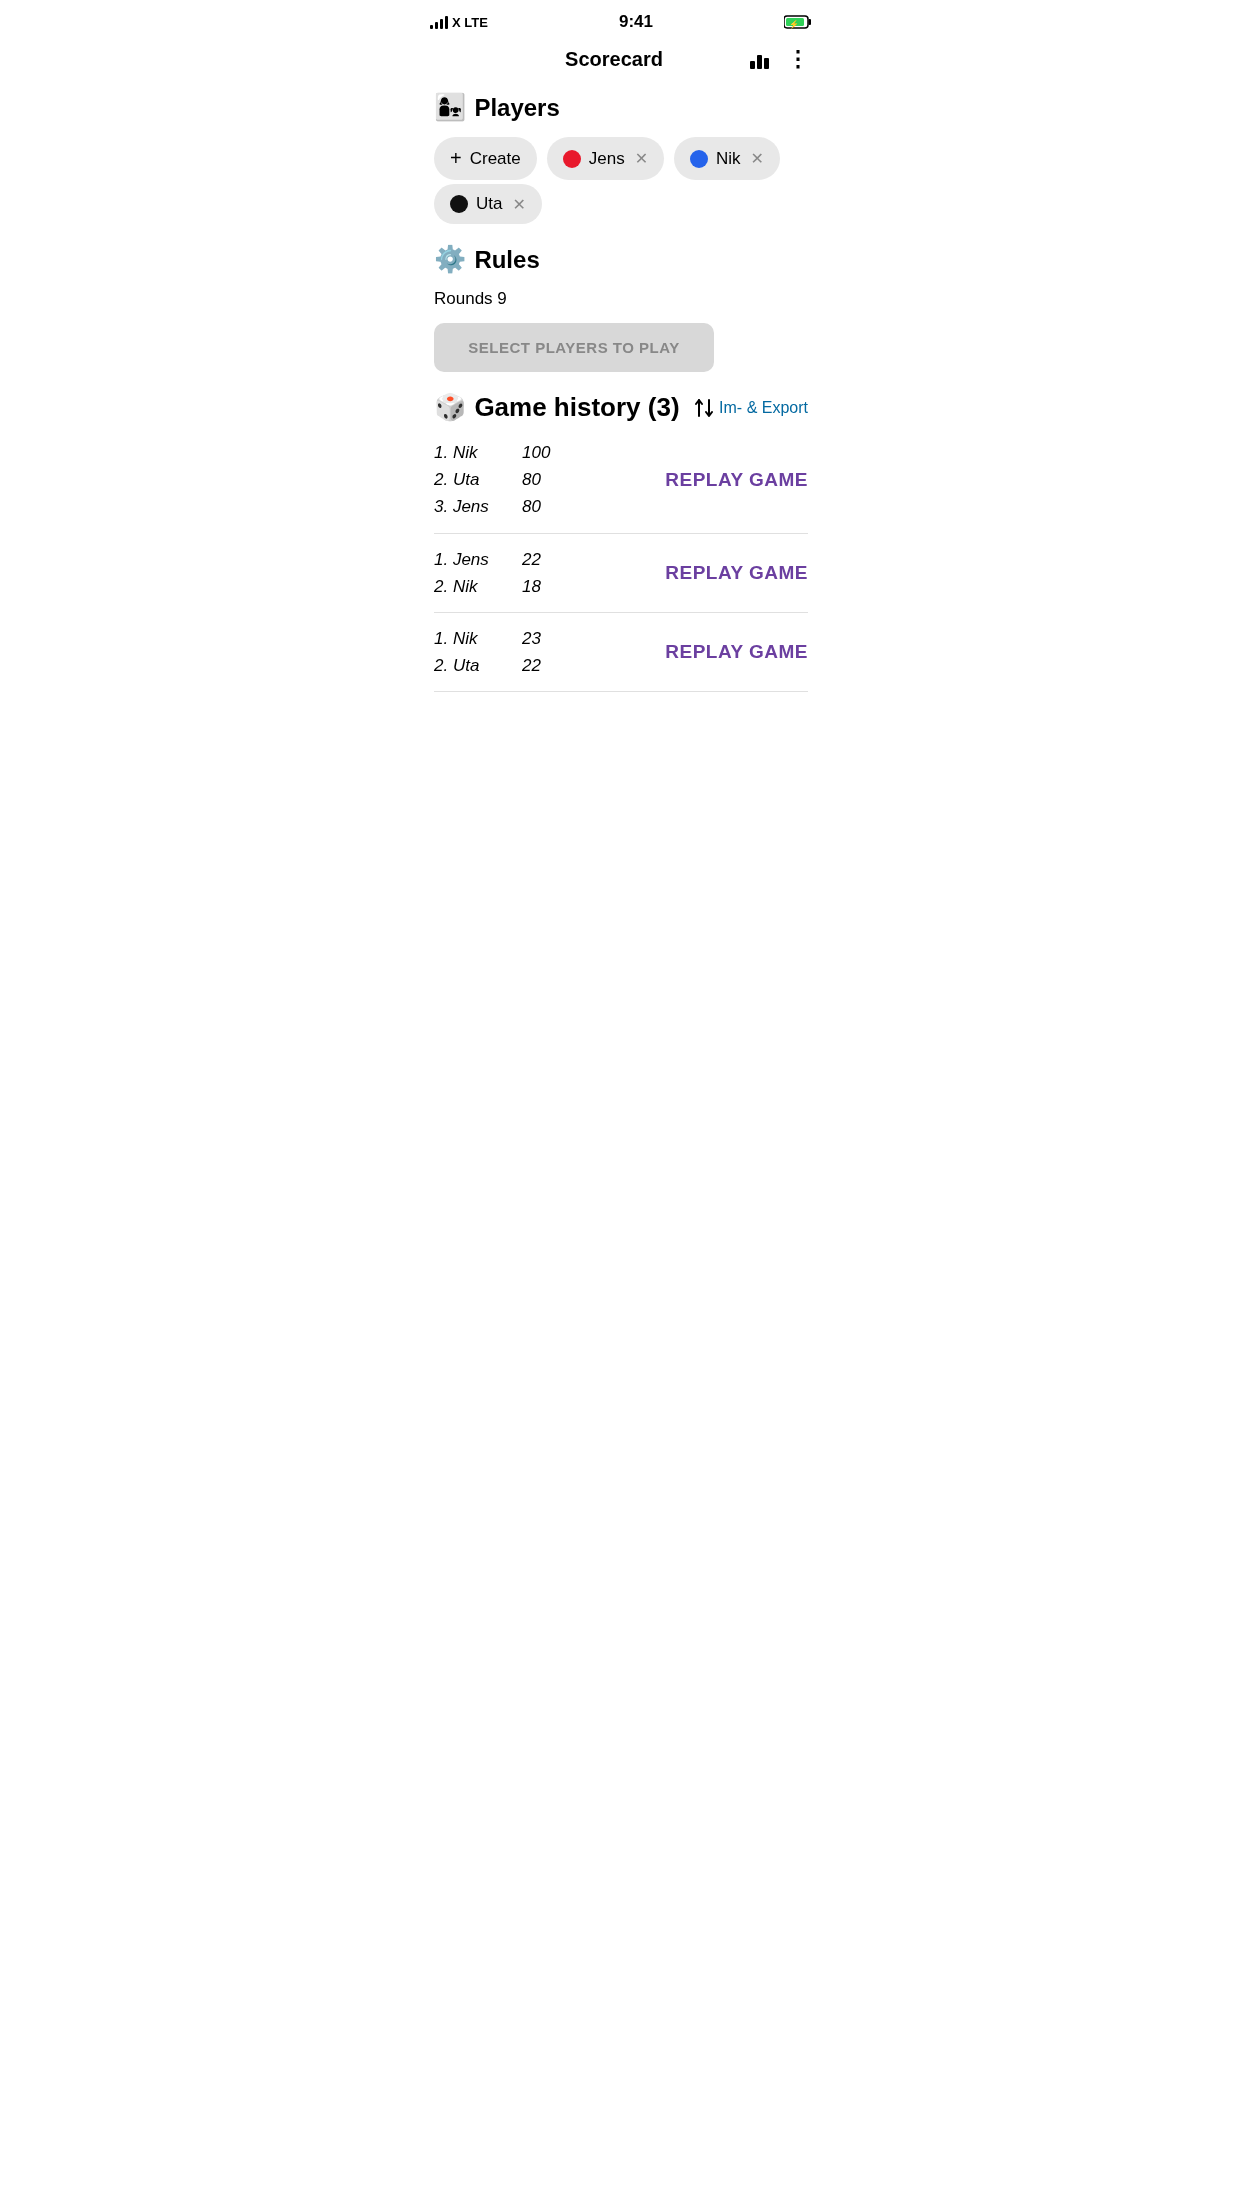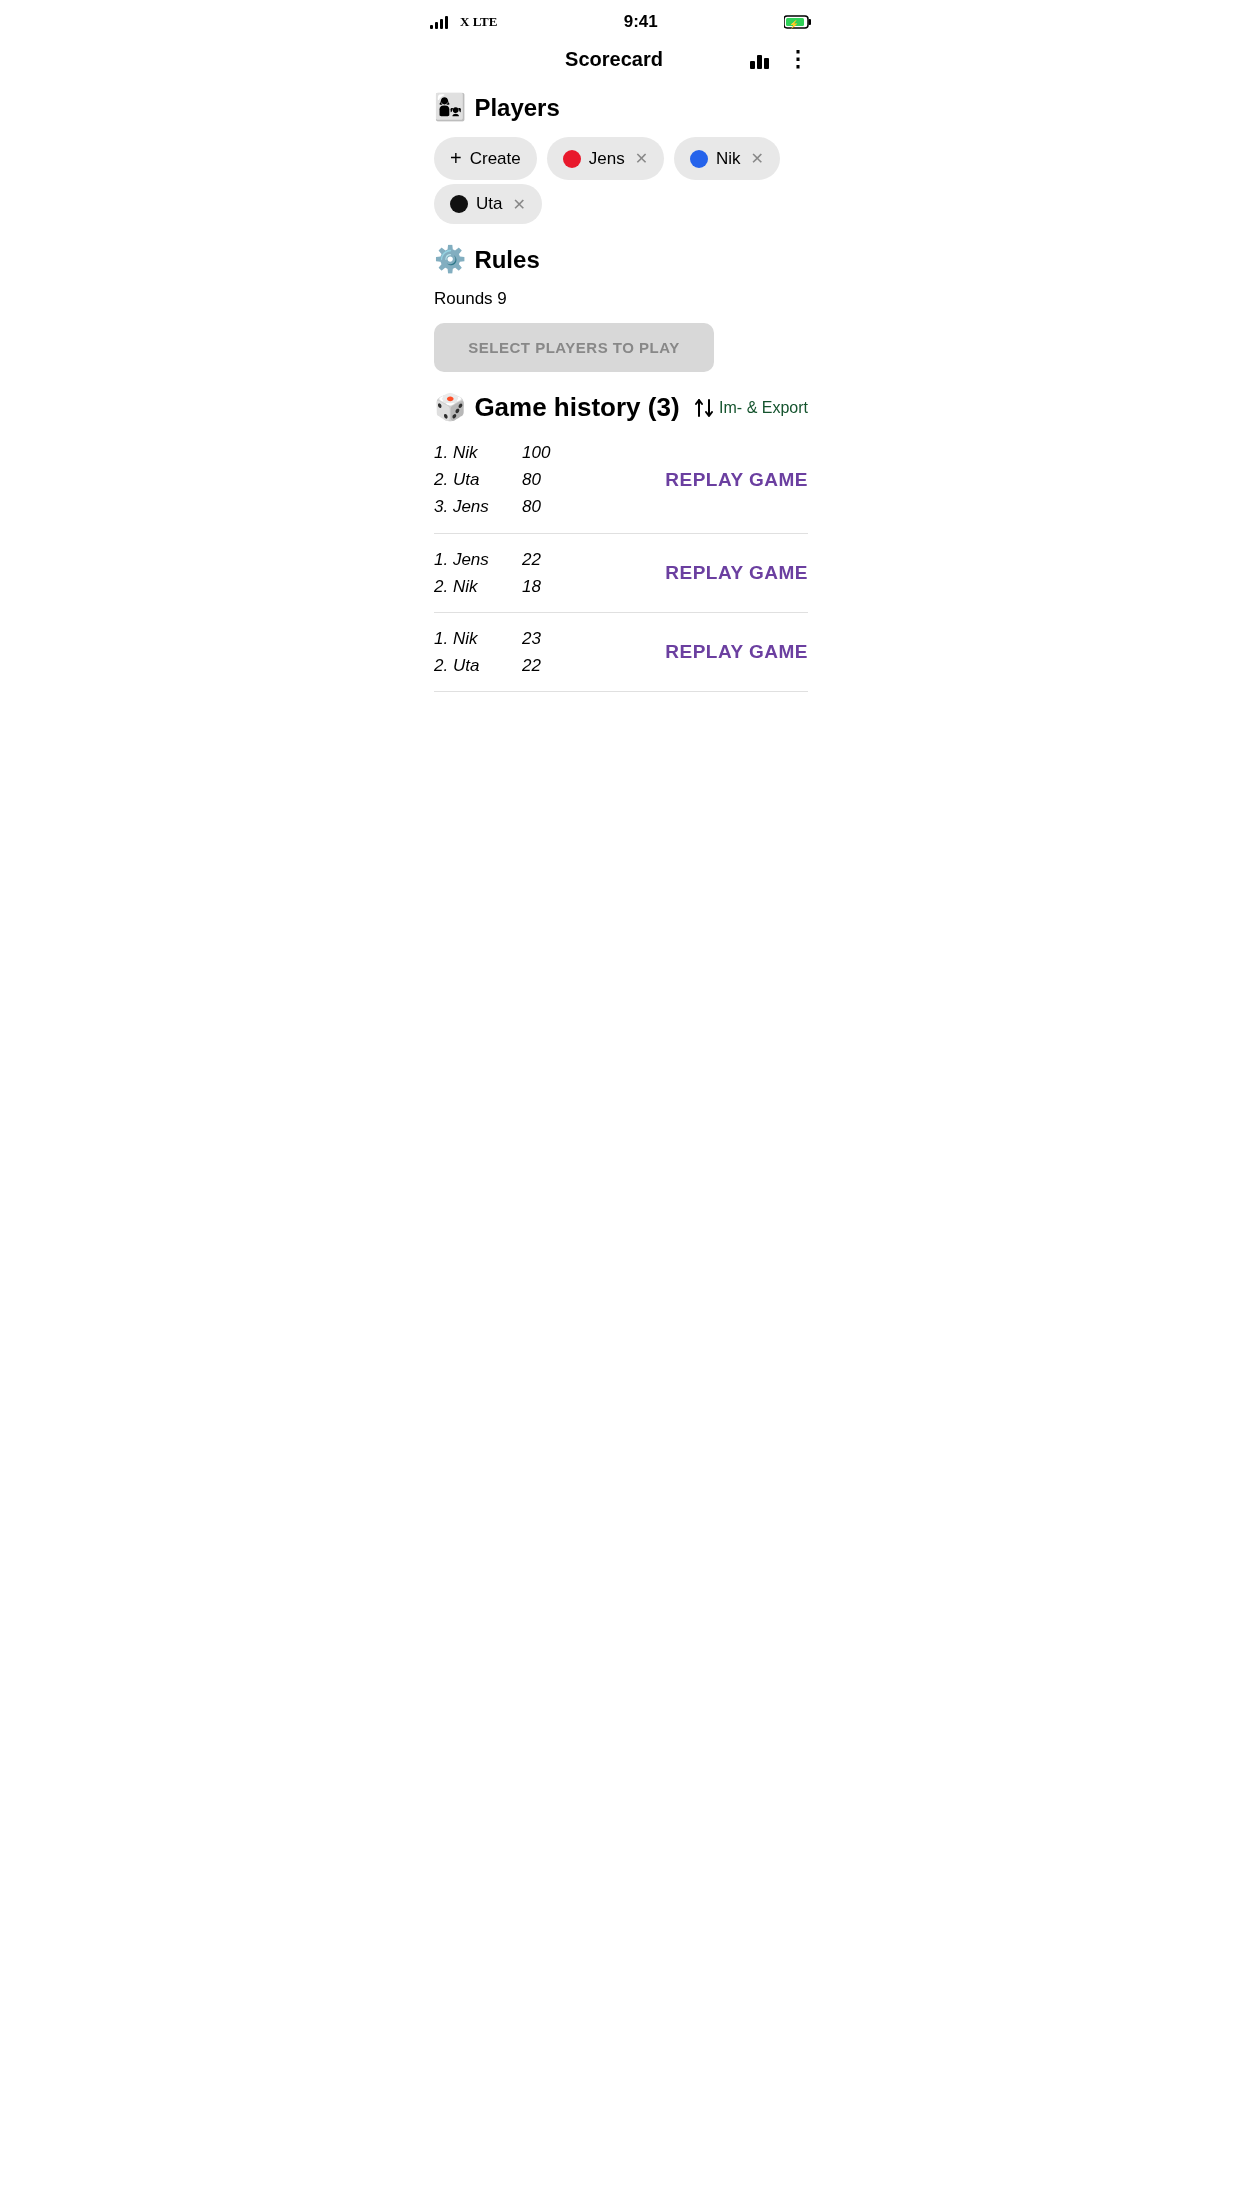--- a/index.html
+++ b/index.html
@@ -20,24 +20,23 @@
       justify-content: space-between;
       align-items: center;
       padding: 12px 16px 6px 16px;
       font-size: 14px;
       font-weight: 600;
     }
 
     .status-left {
       display: flex;
       align-items: center;
-      gap: 12px;
+      gap: 4px;
       font-size: 13px;
       font-weight: 600;
-      font-family: Liberation Serif, serif;
     }
 
     .signal-bars {
       display: flex;
       align-items: flex-end;
       gap: 2px;
       height: 14px;
     }
 
     .signal-bar {
@@ -221,21 +220,21 @@
       font-size: 26px;
       font-weight: 700;
       color: #000;
     }
 
     .import-export {
       display: flex;
       align-items: center;
       gap: 6px;
       font-size: 16px;
-      color: #14532d;
+      color: #0369a1;
     }
 
     
     .game-entry {
       margin-bottom: 4px;
       padding-bottom: 12px;
     }
 
     .game-entry-border {
       border-bottom: 1px solid #e0e0e0;

